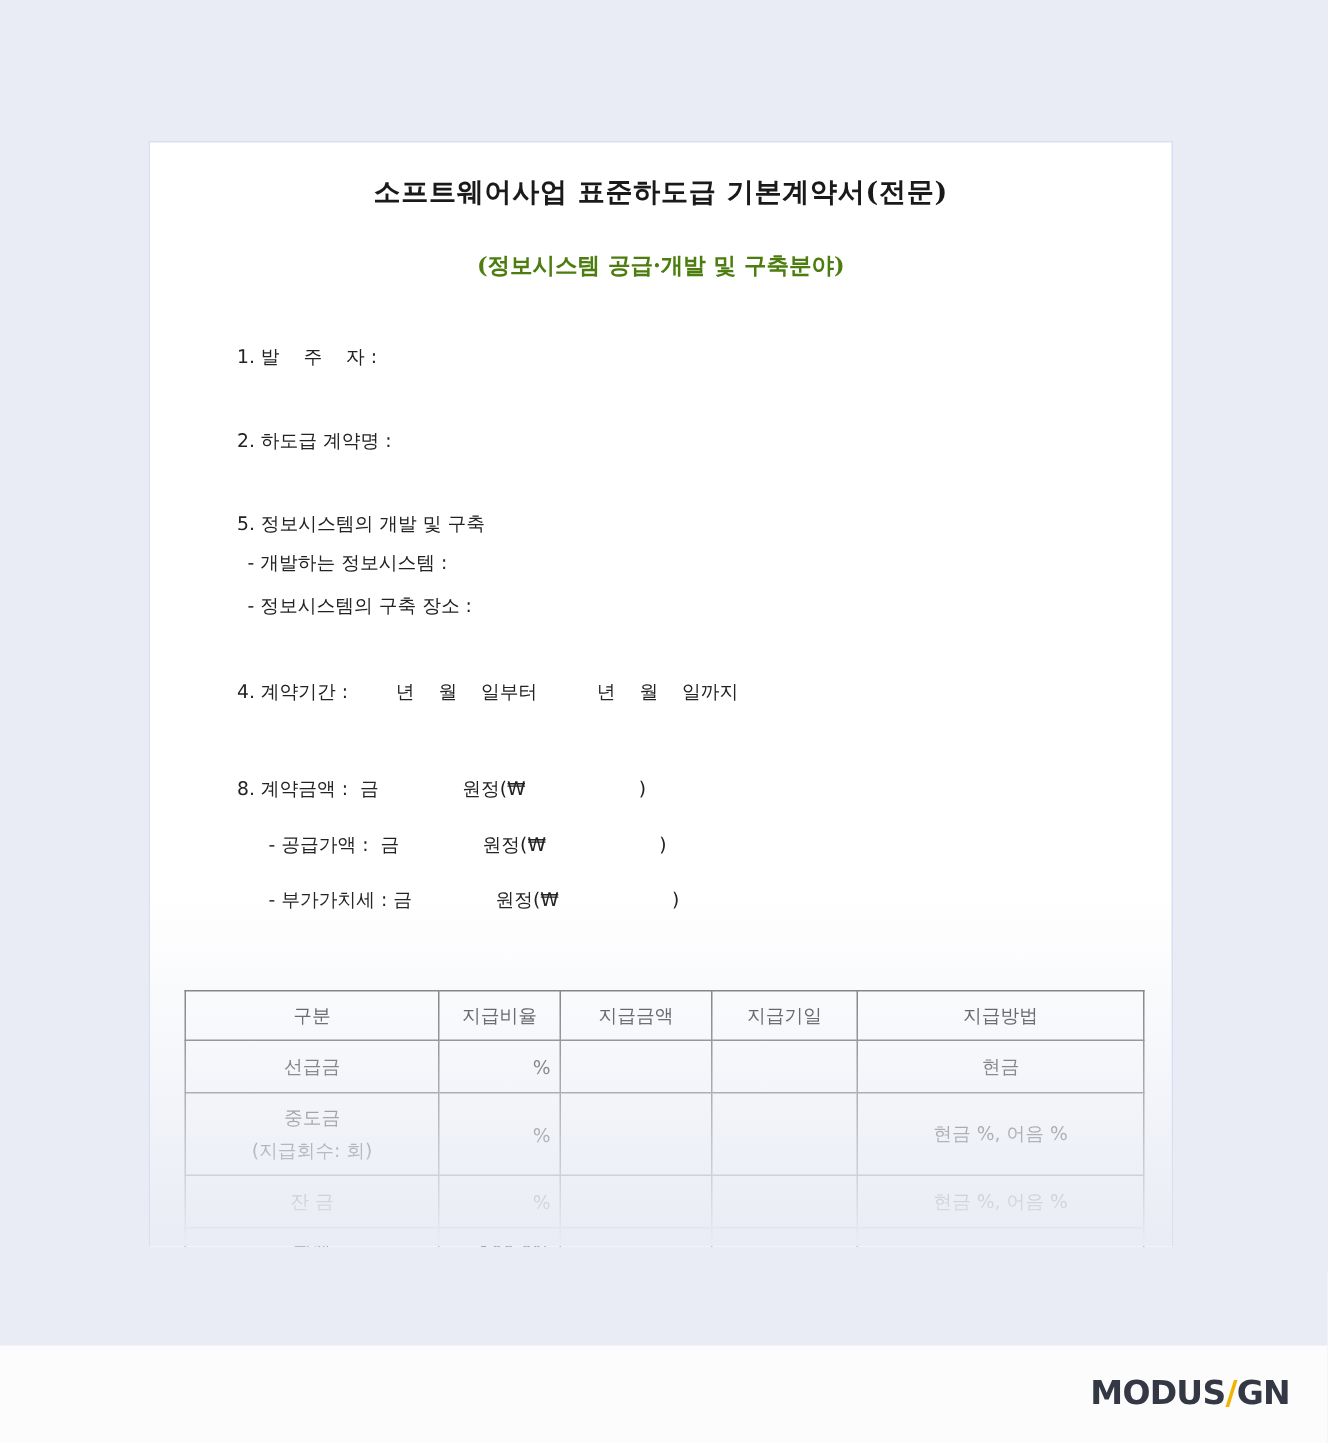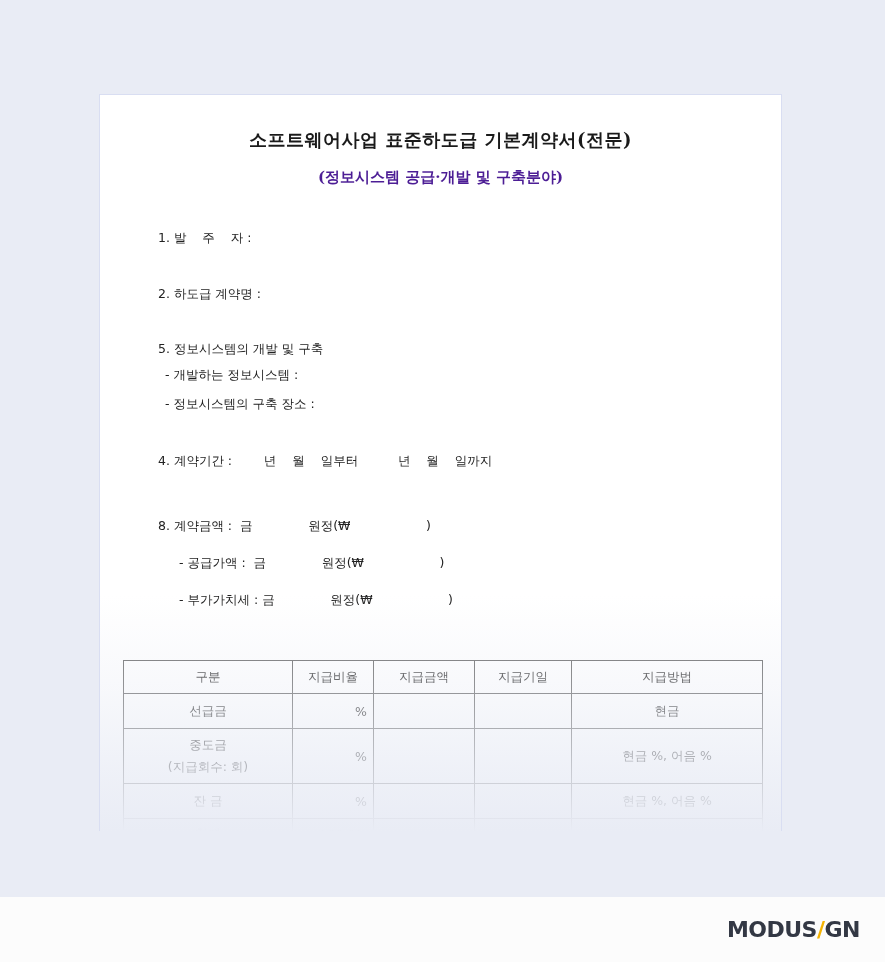--- a/index.html
+++ b/index.html
@@ -40,35 +40,35 @@
     left: 0;
     right: 0;
     top: 500px;
     bottom: 0;
     background: linear-gradient(to bottom, rgba(233,236,245,0) 0%, rgba(233,236,245,0.35) 40%, rgba(233,236,245,0.75) 75%, rgba(233,236,245,1) 100%);
     pointer-events: none;
   }
   .title {
     position: absolute;
     left: 0; right: 0;
-    top: 33px;
+    top: 21px;
     text-align: center;
     font-size: 18px;
     font-weight: bold;
     letter-spacing: 0.5px;
     color: #1a1a1a;
   }
   .subtitle {
     position: absolute;
     left: 0; right: 0;
     top: 73px;
     text-align: center;
     font-size: 15px;
     font-weight: bold;
-    color: #4c1d95;
+    color: #4d7c0f;
   }
   .line {
     position: absolute;
     left: 22px;
     font-size: 12.5px;
     color: #222;
     white-space: pre;
     font-family: "DejaVu Sans", "Liberation Sans", sans-serif;
     margin-left: 36px;
   }

